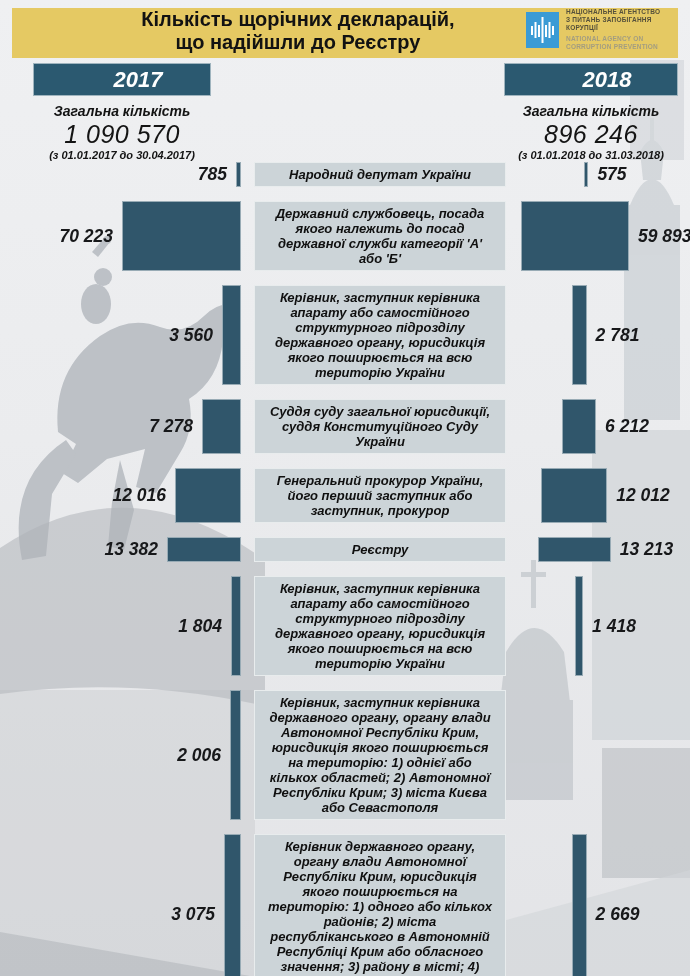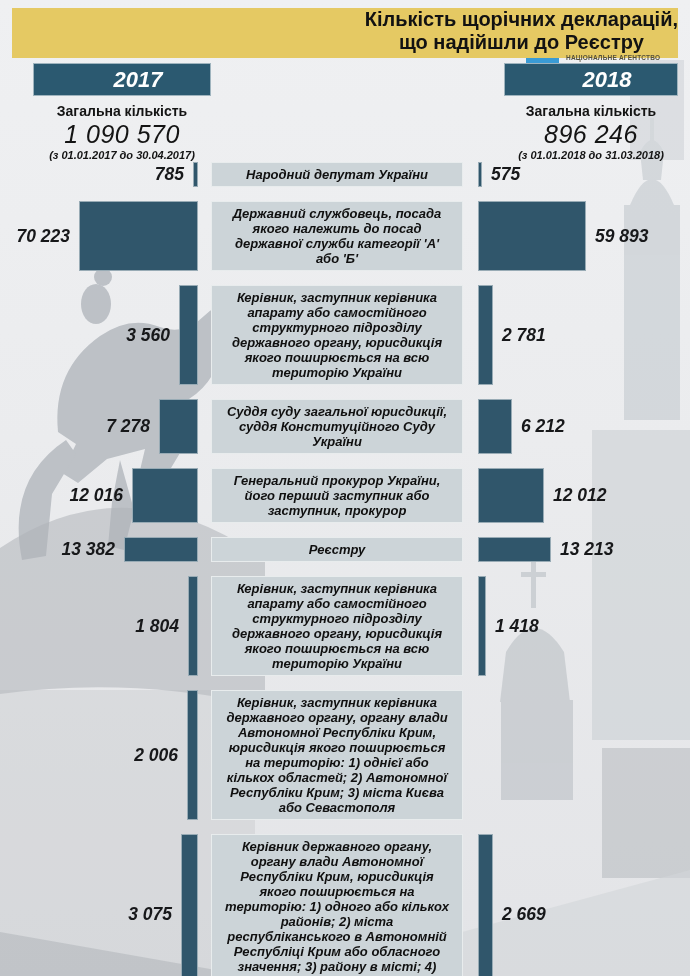--- a/index.html
+++ b/index.html
@@ -6,50 +6,50 @@
   .page{
     position:relative;width:690px;height:976px;overflow:hidden;
     font-family:"Liberation Sans",sans-serif;color:#141414;
     background:linear-gradient(180deg,#eff0f2 0%,#ebecee 45%,#e3e4e7 100%);
   }
   .bg{position:absolute;left:0;top:0;}
 
   
   .topbar{
     position:absolute;left:12px;right:12px;top:8px;height:50px;
-    background:var(--c-header,#e5c963);display:flex;align-items:flex-end;flex-direction:column;
+    background:var(--c-header,#e5c963);display:flex;align-items:flex-start;
   }
   .title{
     flex:1;text-align:center;font-weight:700;font-size:20px;line-height:23px;
     color:#121212;padding-left:58px;
   }
   .logo{width:152px;flex:none;display:flex;align-items:center;gap:7px;}
   .logo-mark{width:33px;height:36px;flex:none;background:var(--c-logo,#3a9bd5);display:flex;align-items:center;justify-content:center;}
   .logo-text{font-weight:700;}
   .logo-ua{font-size:6.5px;line-height:8px;color:#55503a;letter-spacing:.2px;}
   .logo-en{font-size:6.5px;line-height:8px;color:#a39d80;letter-spacing:.2px;margin-top:3px;}
 
   
   .col{position:absolute;top:63px;text-align:center;}
   .col.left{left:33px;width:178px;}
   .col.right{left:504px;width:174px;}
   .yearbox{
     height:33px;background:var(--c-year,#2b5970);border:1px solid rgba(255,255,255,.55);
     color:#fff;font-size:22px;font-weight:700;font-style:italic;line-height:31px;box-sizing:border-box;padding-left:32px;
   }
-  .tlabel{margin-top:7px;font-size:14px;font-weight:700;}
+  .tlabel{margin-top:7px;font-size:14px;font-weight:700;font-style:italic;}
   .tnum{margin-top:1px;font-size:25px;font-weight:400;font-style:italic;letter-spacing:.5px;}
   .tperiod{font-size:11px;font-weight:700;font-style:italic;}
 
   
   .rows{position:absolute;top:162px;left:0;right:0;display:flex;flex-direction:column;gap:14px;}
   .row{display:flex;align-items:stretch;min-height:23px;}
   .zone{display:flex;align-items:center;}
-  .zl{width:198px;flex:none;justify-content:flex-end;}
-  .zr{flex:1;justify-content:flex-start;padding-left:8px;}
+  .zl{width:241px;flex:none;justify-content:flex-end;}
+  .zr{flex:1;justify-content:center;padding-left:8px;}
   .num{font-size:17.5px;font-weight:700;font-style:italic;color:#17181a;white-space:nowrap;}
   .zl .num{margin-right:9px;}
   .zr .num{margin-left:9px;}
   .bar{
     background:var(--c-bar,#30566b);border:1px solid rgba(255,255,255,.5);
     align-self:stretch;flex:none;box-sizing:border-box;
   }
   .labelbox{
     width:252px;flex:none;margin-left:13px;margin-right:7px;box-sizing:border-box;
     background:var(--c-label,#ccd4d8);border:1px solid rgba(255,255,255,.55);

